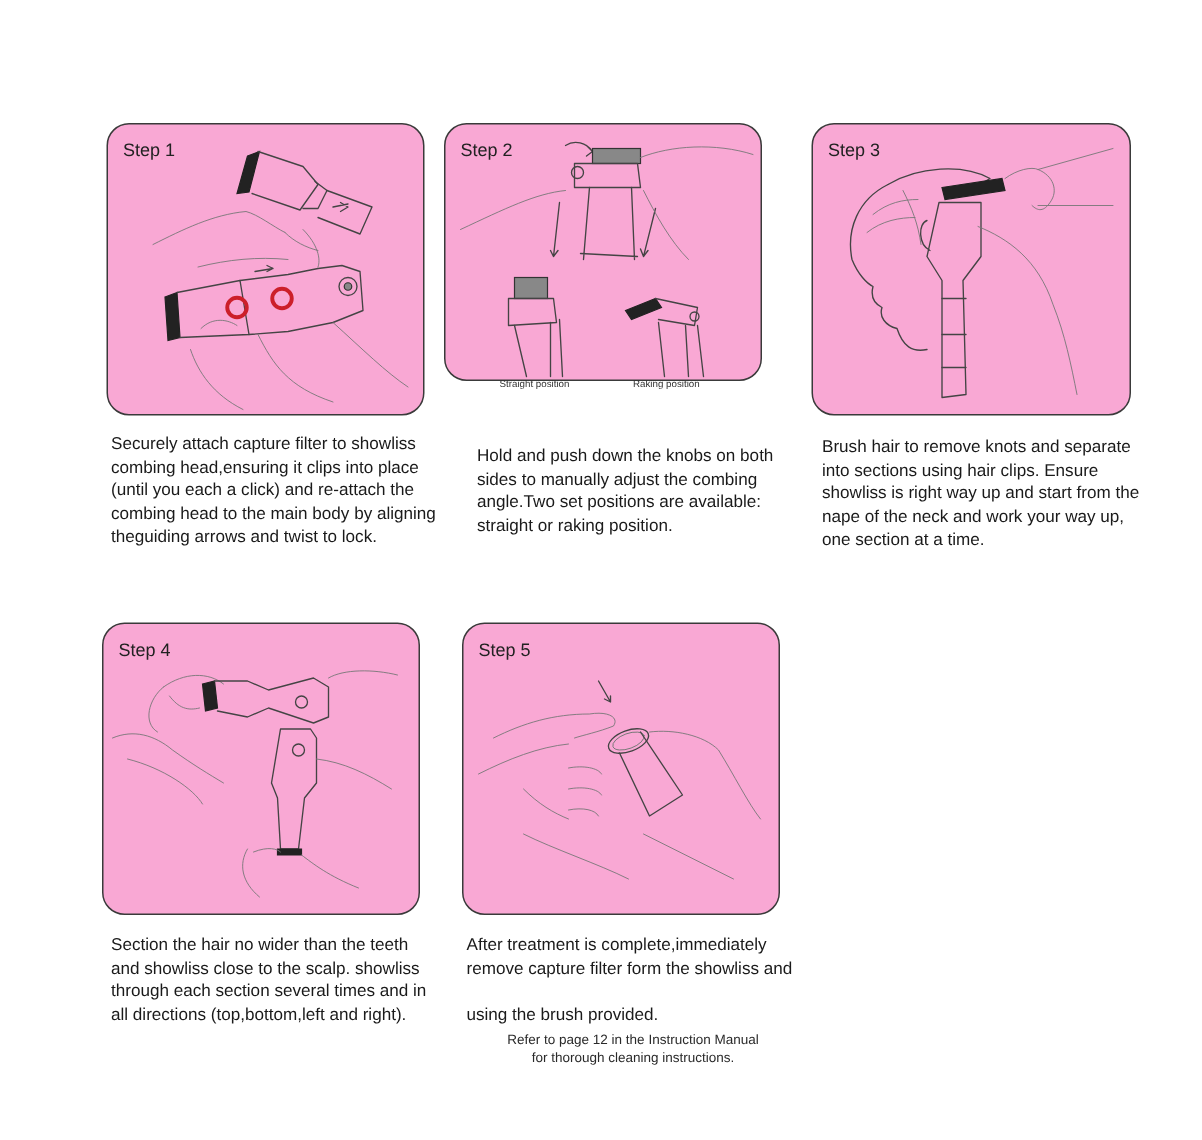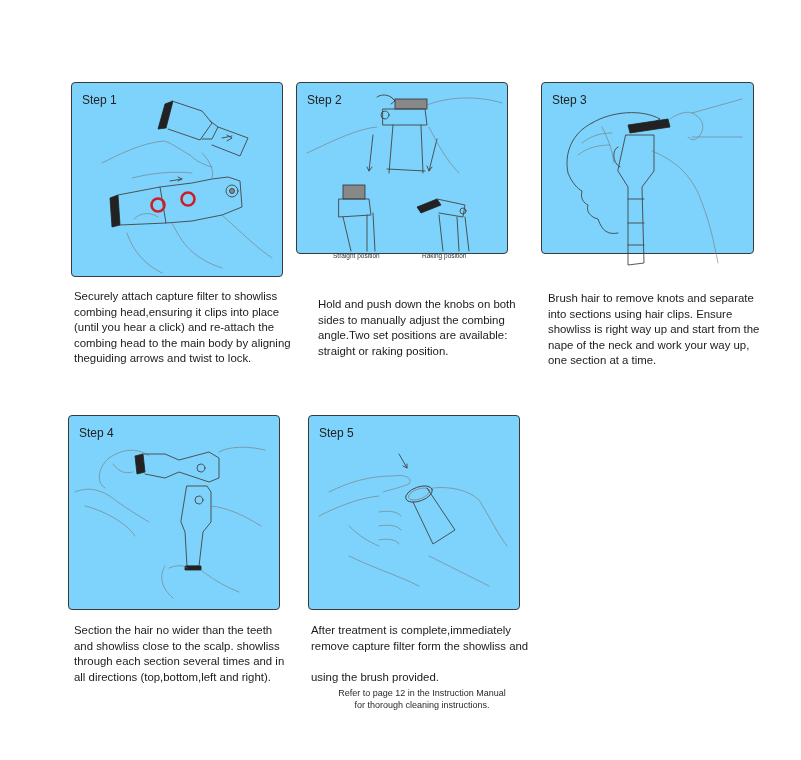--- a/index.html
+++ b/index.html
@@ -1,21 +1,21 @@
 <!DOCTYPE html>
 <html><head>
   <meta charset="utf-8">
   <style>
     html, body { margin: 0; padding: 0; }
     body {
       width: 801px; height: 760px; background: #ffffff; position: relative; overflow: hidden;
       font-family: "Liberation Sans", sans-serif; color: #1a1a1a;
     }
     .panel {
-      position: absolute; border: 1.5px solid #3a3a3a; border-radius: 4px; background: #7dd3fc;
+      position: absolute; border: 1.5px solid #3a3a3a; border-radius: 15px; background: #f9a8d4;
       box-sizing: border-box;
     }
     .step-label {
       position: absolute; left: 10px; top: 10px; font-size: 12px; color: #222;
     }
     .panel svg { position: absolute; left: 0; top: 0; }
     .desc {
       position: absolute; font-size: 11.4px; line-height: 15.5px; color: #1a1a1a; margin: 1px;
     }
     .note {
@@ -52,21 +52,21 @@
       <path class="ln" d="M98 98 L110 96 M106 94 L110 96 L106 98"></path>
       <path class="lt" d="M55 150 C60 165 70 180 90 190 M100 140 C110 160 120 175 150 185 M150 132 C170 150 185 165 200 175 M62 136 C70 128 80 130 86 134"></path>
     </g>
     <circle cx="86" cy="122" r="6.5" fill="none" stroke="#cc1f2a" stroke-width="2.6"></circle>
     <circle cx="116" cy="116" r="6.5" fill="none" stroke="#cc1f2a" stroke-width="2.6"></circle>
   </svg>
 </div>
 <p class="desc" style="left:73px; top:288px; width:236px;">
   <span>Securely attach capture filter to showliss</span><br>
   <span>combing head,ensuring it clips into place</span><br>
-  <span>(until you hear a click) and re-attach the</span><br>
+  <span>(until you each a click) and re-attach the</span><br>
   <span>combing head to the main body by aligning</span><br>
   <span>theguiding arrows and twist to lock.</span>
 </p>
 
 <div class="panel" style="left:296px; top:82px; width:212px; height:172px;">
   <span class="step-label">Step 2</span>
   <svg width="212" height="195" viewBox="0 0 212 195">
     <g>
       <path class="ln" d="M80 14 C86 10 94 12 98 18 M94 14 L98 18 L94 21"></path>
       <rect x="98" y="16" width="32" height="10" class="gr"></rect>
@@ -92,21 +92,21 @@
     <text x="125" y="175" class="caption">Raking position</text>
   </svg>
 </div>
 <p class="desc" style="left:317px; top:296px; width:220px;">
   <span>Hold and push down the knobs on both</span><br>
   <span>sides to manually adjust the combing</span><br>
   <span>angle.Two set positions are available:</span><br>
   <span>straight or raking position.</span>
 </p>
 
-<div class="panel" style="left:541px; top:82px; width:213px; height:172px;">
+<div class="panel" style="left:541px; top:82px; width:213px; height:195px;">
   <span class="step-label">Step 3</span>
   <svg width="213" height="195" viewBox="0 0 213 195">
     <g>
       <path class="ln" d="M50 40 C30 50 22 70 26 90 C30 100 36 106 40 108 C38 116 42 120 46 122 C44 128 48 134 56 136 C60 148 66 152 76 150"></path>
       <path class="ln" d="M50 40 C70 28 100 26 118 36 C112 40 100 44 92 48"></path>
       <path class="lt" d="M40 60 C50 52 60 50 70 50 M36 72 C46 64 58 62 68 62 M60 44 C66 56 70 66 72 80"></path>
       <path class="ln" d="M76 64 C70 66 70 80 78 84"></path>
     </g>
     <g>
       <path class="dk" d="M86 42 L126 36 L128 44 L88 50 Z"></path>

